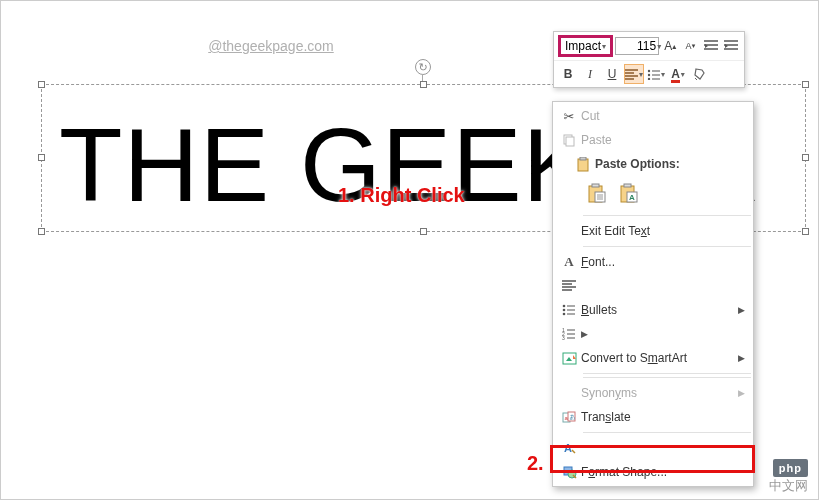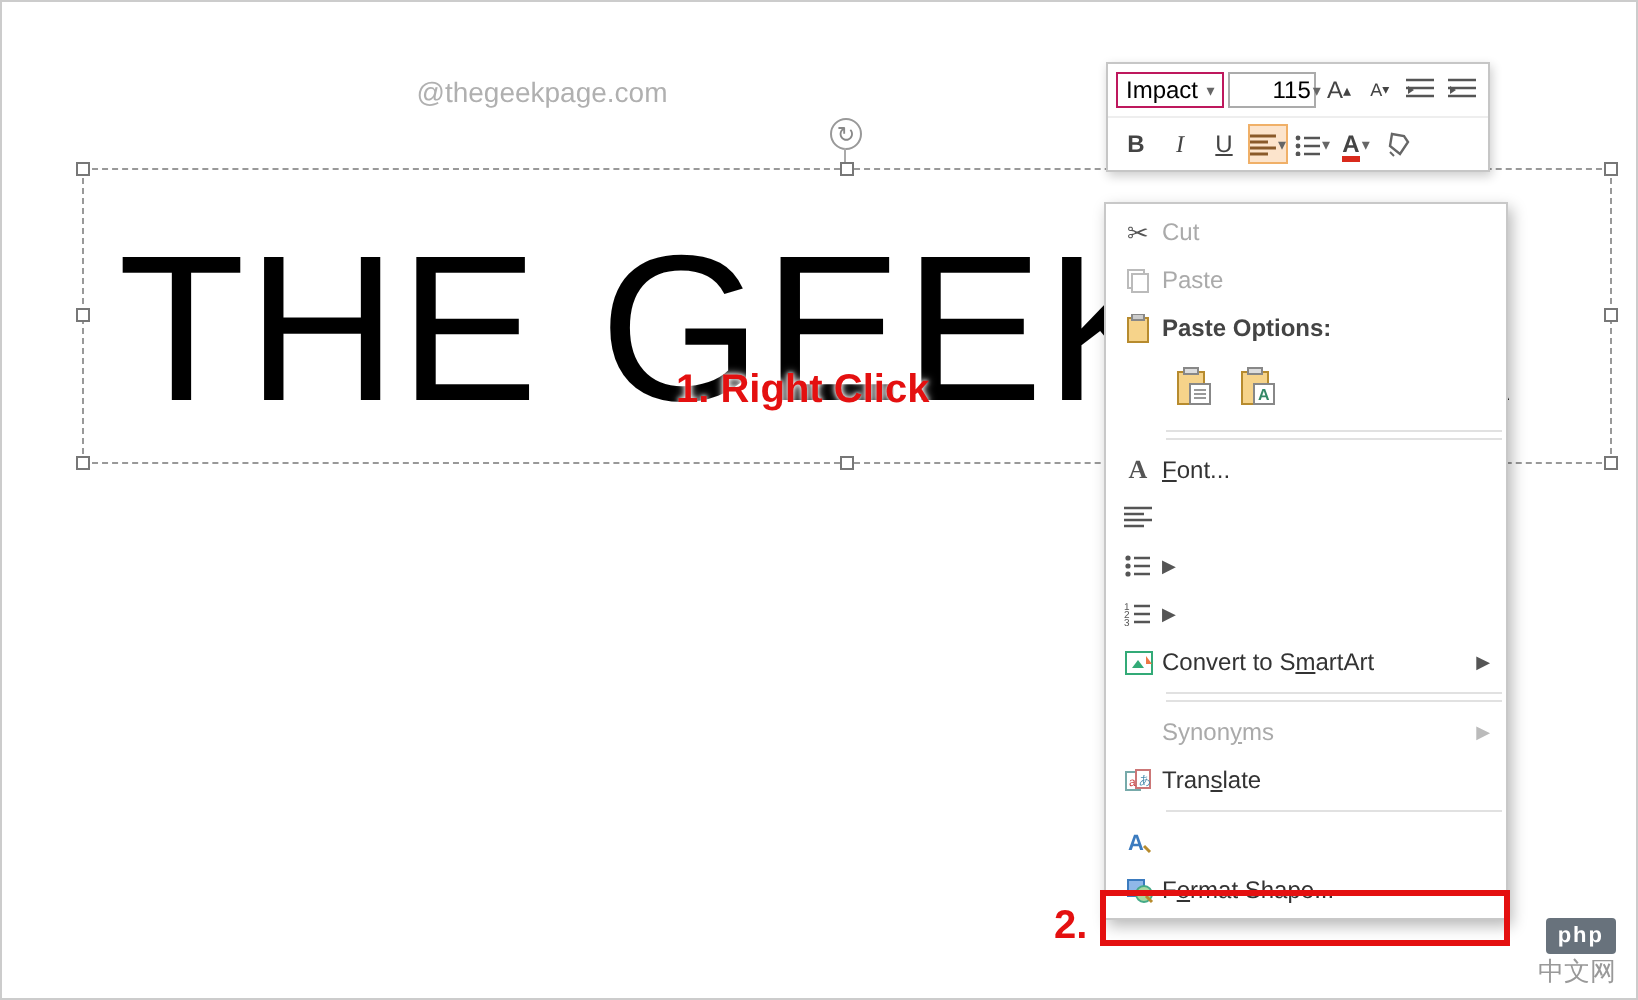--- a/index.html
+++ b/index.html
@@ -1,47 +1,47 @@
 <!DOCTYPE html>
 <html><head>
 <meta charset="utf-8">
 <style>
   * { box-sizing: border-box; margin: 0; padding: 0; font-family: "Segoe UI", Tahoma, sans-serif; }
   body { width: 819px; height: 500px; background: #fff; position: relative; overflow: hidden; border: 1px solid #ccc; }
-  .watermark { position: absolute; top: 37px; left: 0; width: 540px; text-align: center; color: #b0b0b0; font-size: 14px; }
+  .watermark { position: absolute; top: 37px; left: 0; width: 540px; text-align: center; color: #b0b0b0; font-size: 14px; text-decoration: underline; }
   .rotate-handle { position: absolute; top: 58px; left: 414px; width: 16px; height: 16px; border: 1px solid #999; border-radius: 50%; background: #fff; display:flex; align-items:center; justify-content:center; }
   .rotate-handle::before { content: "↻"; font-size: 11px; color: #888; }
   .rotate-line { position:absolute; top:73px; left:421px; width:1px; height:10px; background:#aaa;}
   .selection-box { position: absolute; top: 83px; left: 40px; width: 765px; height: 148px; border: 1px dashed #999; }
   .handle { position:absolute; width:7px; height:7px; background:#fff; border:1px solid #777; }
   .h-tl{top:-4px;left:-4px;} .h-tm{top:-4px;left:50%;margin-left:-4px;} .h-tr{top:-4px;right:-4px;}
   .h-ml{top:50%;left:-4px;margin-top:-4px;} .h-mr{top:50%;right:-4px;margin-top:-4px;}
   .h-bl{bottom:-4px;left:-4px;} .h-bm{bottom:-4px;left:50%;margin-left:-4px;} .h-br{bottom:-4px;right:-4px;}
   .geek-text { position:absolute; top:105px; left:58px; font-family: Impact, "Arial Black", sans-serif; font-size: 104px; letter-spacing: 1px; color:#000; white-space: nowrap; }
   .annotation-1 { position:absolute; top:183px; left:337px; font-size:20px; font-weight:bold; color:#e41010; text-shadow: 0 0 4px #fff, 0 0 2px #fff; }
   .annotation-2 { position:absolute; top:451px; left:526px; font-size:20px; font-weight:bold; color:#e41010; text-shadow:0 0 2px #fff; }
   .php-tag { position:absolute; bottom:22px; right:10px; background:#68727c; color:#fff; font-size:11px; padding:3px 6px; border-radius:2px; font-weight:bold; letter-spacing:1px;}
   .php-sub { position:absolute; bottom:4px; right:10px; font-size:13px; color:#999; }
 
   
   .mini-toolbar { position:absolute; top:30px; left:552px; width:192px; background:#fff; border:1px solid #c6c6c6; box-shadow: 1px 2px 5px rgba(0,0,0,.2); }
   .mt-row { display:flex; align-items:center; padding:3px 4px; gap:2px; }
   .mt-row.bottom { border-top:1px solid #eee; }
-  .font-name { border:1px solid #be185d; font-size:12px; padding:1px 4px; width:58px; display:flex; align-items:center; justify-content:space-between;}
+  .font-name { border:3px solid #be185d; font-size:12px; padding:1px 4px; width:58px; display:flex; align-items:center; justify-content:space-between;}
   .font-size { border:1px solid #ababab; font-size:12px; padding:1px 21px; width:36px; display:flex; align-items:center; justify-content:space-between;}
   .tb-btn { width:20px; height:20px; display:flex; align-items:center; justify-content:center; font-size:12px; cursor:default; color:#444;}
   .tb-btn.active { background:#fce4cc; border:1px solid #f0b068; }
   .caret { font-size:8px; color:#666; margin-left:1px; }
   .grow { font-size:12px; } .shrink { font-size:9px; }
 
   
   .context-menu { position:absolute; top:100px; left:551px; width:202px; background:#fff; border:1px solid #c8c8c8; box-shadow: 2px 3px 7px rgba(0,0,0,.28); padding:2px 0; }
   .cm-item { display:flex; align-items:center; height:24px; font-size:12px; color:#333; padding:0 8px 0 4px; position:relative; }
   .cm-item.disabled { color:#aaa; }
-  .cm-item.heading { font-weight:bold; color:#444; }
+  .cm-item.heading { font-weight:bold; color:#444;margin-left:14px; }
   .cm-icon { width:24px; display:flex; align-items:center; justify-content:center; font-size:13px; color:#555; }
   .cm-label { flex:1; }
   .cm-arrow { font-size:9px; color:#555; }
   .cm-sep { height:1px; background:#e1e1e1; margin:3px 2px 3px 30px; }
   .paste-icons { display:flex; gap:4px; padding:3px 0 5px 30px; }
   .pi { width:28px; height:28px; border:1px solid transparent; display:flex; align-items:center; justify-content:center; font-size:16px; }
   .pi svg { width:18px; height:20px; }
   .red-box { position:absolute; border:3px solid #e41010; }
   .rb-format { top:444px; left:549px; width:205px; height:28px; }
   u.f { text-decoration:underline; }
@@ -161,20 +161,24 @@
     <div class="pi">
       <svg viewBox="0 0 18 20">
           <rect x="1" y="3" width="13" height="16" fill="#f6d38a" stroke="#b78b2e"></rect>
           <rect x="4" y="1" width="7" height="3" fill="#ddd" stroke="#888"></rect>
           <rect x="7" y="9" width="10" height="10" fill="#fff" stroke="#888"></rect>
           <text x="9" y="17" font-size="8" fill="#386" font-weight="bold">A</text>
         </svg>
     </div>
   </div>
   <div class="cm-sep"></div>
+  <div class="cm-item">
+    <span class="cm-icon"></span>
+    <span class="cm-label"><span>Exit Edit Te<u class="f">x</u>t</span></span>
+  </div>
   <div class="cm-sep"></div>
   <div class="cm-item">
     <span class="cm-icon" style="font-family:serif;font-weight:bold">A</span>
     <span class="cm-label"><u class="f">F</u>ont...</span>
   </div>
   <div class="cm-item">
     <span class="cm-icon">
       <svg width="14" height="12" viewBox="0 0 14 12">
           <path d="M0 1h14M0 4h10M0 7h14M0 10h10" stroke="#555" stroke-width="1.3"></path>
         </svg>
@@ -182,20 +186,21 @@
   </div>
   <div class="cm-item">
     <span class="cm-icon">
       <svg width="14" height="12" viewBox="0 0 14 12">
           <circle cx="2" cy="2" r="1.3" fill="#555"></circle>
           <circle cx="2" cy="6" r="1.3" fill="#555"></circle>
           <circle cx="2" cy="10" r="1.3" fill="#555"></circle>
           <path d="M5 2h8M5 6h8M5 10h8" stroke="#555" stroke-width="1.2"></path>
         </svg>
     </span>
+    <span class="cm-label"><u class="f">B</u>ullets</span>
     <span class="cm-arrow">▶</span>
   </div>
   <div class="cm-item">
     <span class="cm-icon">
       <svg width="14" height="12" viewBox="0 0 14 12">
           <text x="0" y="4" font-size="5" fill="#555">1</text>
           <text x="0" y="8" font-size="5" fill="#555">2</text>
           <text x="0" y="12" font-size="5" fill="#555">3</text>
           <path d="M5 2h8M5 6h8M5 10h8" stroke="#555" stroke-width="1.2"></path>
         </svg>

